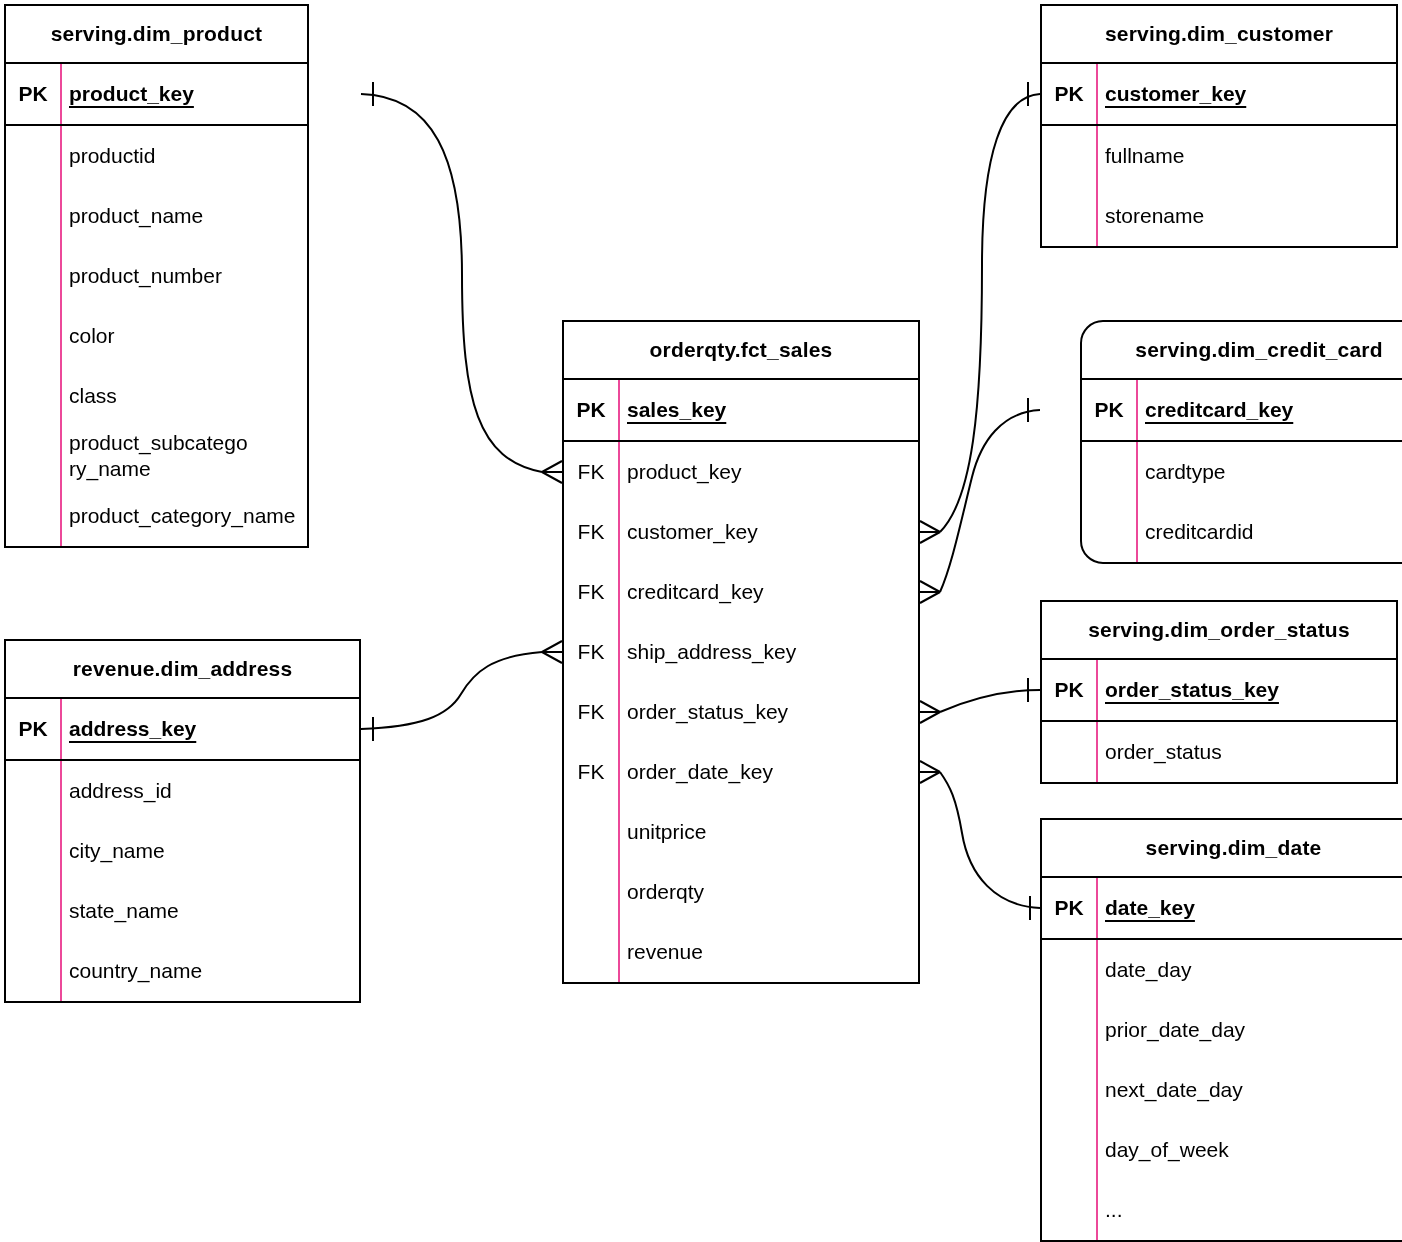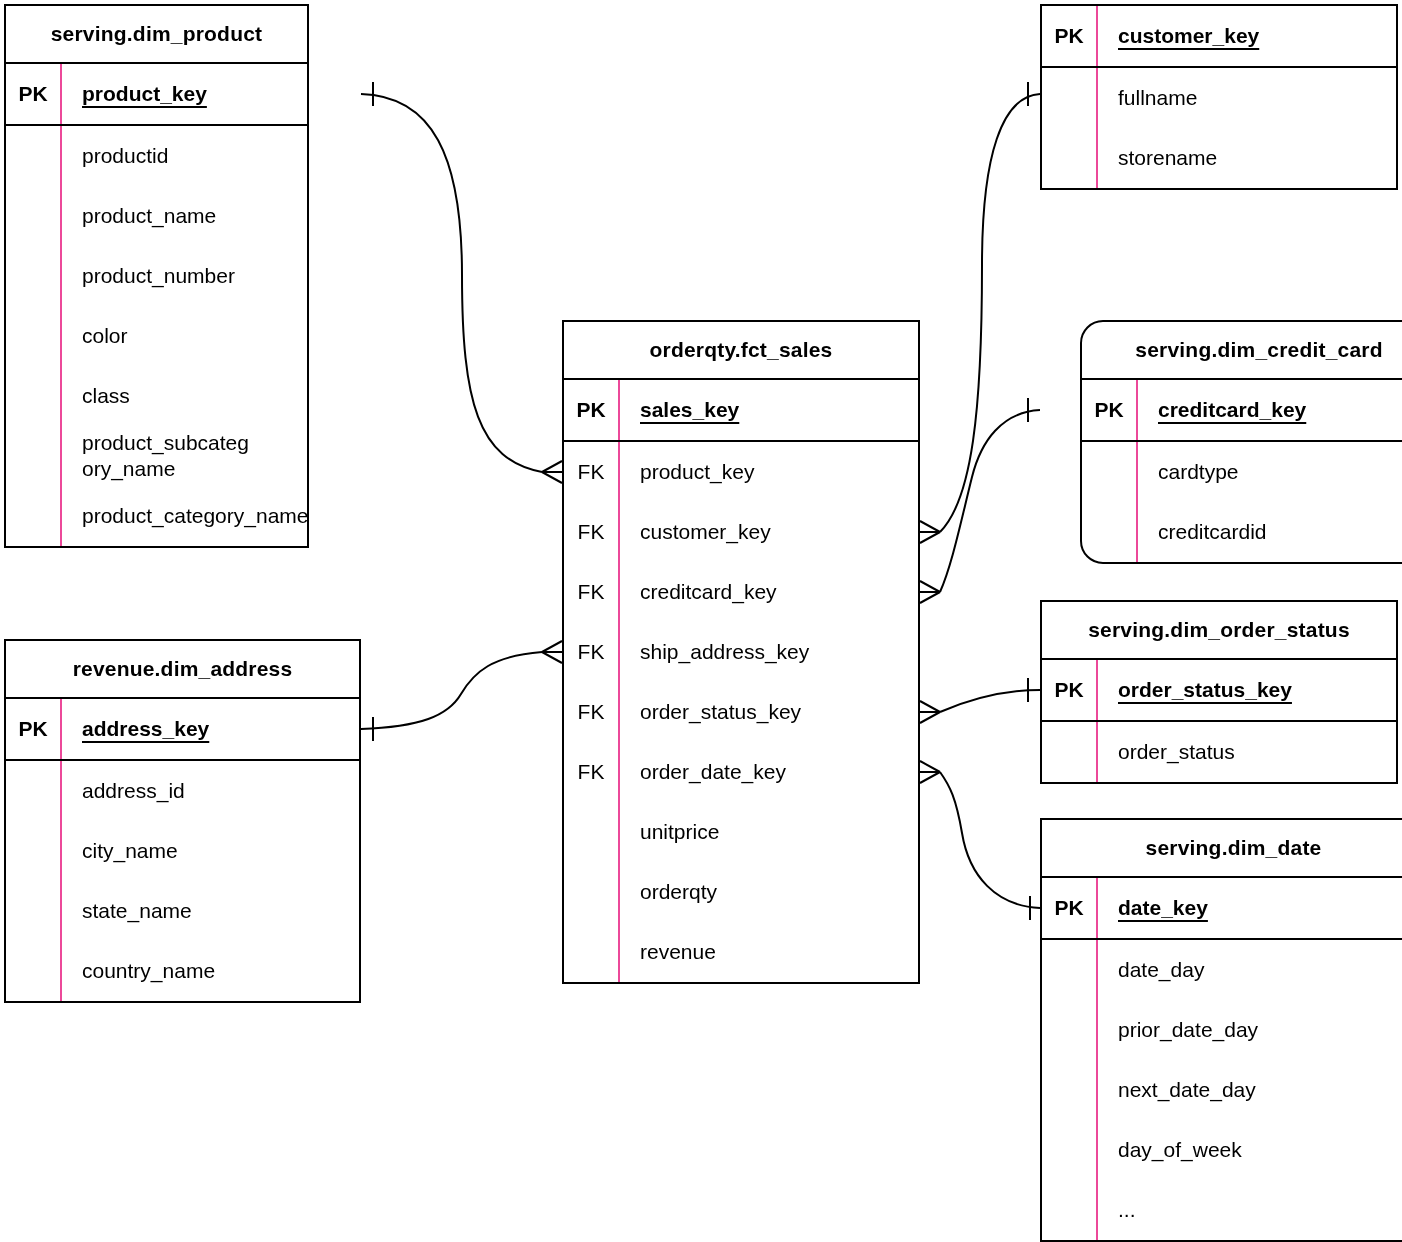--- a/index.html
+++ b/index.html
@@ -39,21 +39,21 @@
     display: flex;
     align-items: center;
     justify-content: center;
     font-size: 21px;
   }
   .row.pk .cell.key { font-weight: bold; }
   .cell.field {
     flex: 1;
     display: flex;
     align-items: center;
-    padding-left: 20px;
+    padding-left: 7px;
     font-size: 21px;
     line-height: 26px;
   }
   .row.pk .cell.field { font-weight: bold; }
   .u { text-decoration: underline; text-decoration-thickness: 2px; text-underline-offset: 5px; }
   .wrap2 { word-break: break-all; padding-right: 56px; }
 
   
   #t-dim-product      { left: 4px;    top: 4px;   width: 305px; }
   #t-dim-customer     { left: 1040px; top: 4px;   width: 358px; }
@@ -135,20 +135,21 @@
       <div class="cell key"></div>
       <div class="cell field wrap2">product_subcategory_name</div>
     </div>
     <div class="row">
       <div class="cell key"></div>
       <div class="cell field">product_category_name</div>
     </div>
   </div>
 
   <div class="tbl" id="t-dim-customer">
+    <div class="tbl-title">serving.dim_customer</div>
     <div class="row pk">
       <div class="cell key">PK</div>
       <div class="cell field">
           <span class="u">customer_key</span>
         </div>
     </div>
     <div class="row">
       <div class="cell key"></div>
       <div class="cell field">fullname</div>
     </div>

